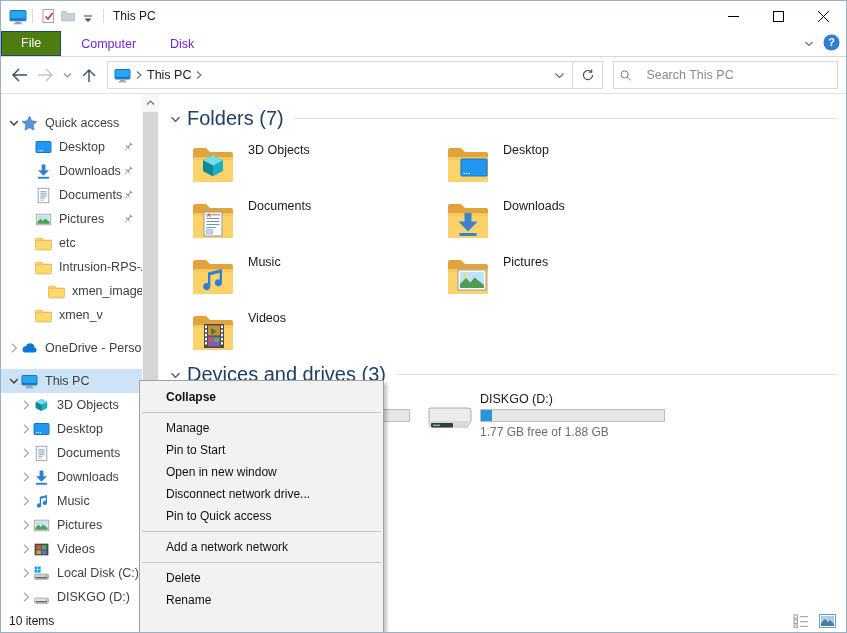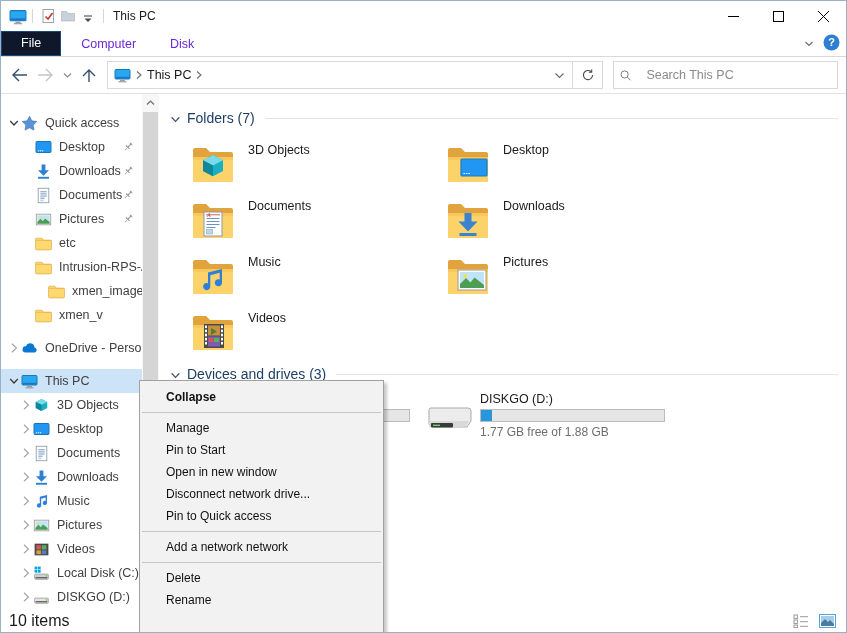--- a/index.html
+++ b/index.html
@@ -13,21 +13,21 @@
   .qat-sep { width:1px; height:14px; background:#d9d9d9; margin:0 5px; }
   .qat-btn { width:20px; height:20px; display:flex; align-items:center; justify-content:center; }
   .win-title { font-size:12px; color:#1a1a1a; margin-left:4px; }
   .tb-spacer { flex:1; }
   .win-ctrl { width:45px; height:30px; display:flex; align-items:center; justify-content:center; }
   .win-ctrl svg { display:block; }
 
   
   .ribbon-row { height:26px; display:flex; align-items:flex-end; border-bottom:1px solid #d8d8d8; position:relative; }
   .tab { font-size:12.5px; padding:5px 14px 5px; color:#6d28d9; }
-  .tab.file { background:#0f172a; border:1px solid #15487c; color:#fff; padding:4px 19px 5px; margin-left:0; }
+  .tab.file { background:#4d7c0f; border:1px solid #15487c; color:#fff; padding:4px 19px 5px; margin-left:0; }
   .tab.plain { margin-left:6px; }
   .ribbon-right { position:absolute; right:6px; top:3px; display:flex; align-items:center; gap:8px; }
 
   
   .navbar { height:37px; display:flex; align-items:center; padding:0 8px 0 6px; border-bottom:1px solid #e2e2e2; gap:2px; }
   .nav-btn { width:24px; height:26px; display:flex; align-items:center; justify-content:center; }
   .nav-btn.small { width:16px; }
   .addressbar { height:28px; border:1px solid #d9d9d9; flex:0 0 auto; width:496px; display:flex; align-items:center; margin-left:4px; }
   .addr-crumbs { display:flex; align-items:center; gap:4px; padding:0 6px; flex:1; font-size:12.5px; color:#1a1a1a; }
   .addr-chevbtn { width:26px; height:100%; display:flex; align-items:center; justify-content:center; }
@@ -52,21 +52,21 @@
 
   
   .side-scroll { width:17px; flex:0 0 17px; background:#f7f7f7; position:relative; }
   .side-scroll .arrow { height:17px; display:flex; align-items:center; justify-content:center; color:#6d6d6d; }
   .side-scroll .thumb { position:absolute; left:1px; right:1px; top:18px; bottom:8px; background:#d5d5d5; }
 
   
   .main { flex:1; padding:13px 4px 0 10px; overflow:hidden; }
   .group-header { display:flex; align-items:center; height:22px; }
   .group-header .gh-chev { width:13px; height:13px; margin-right:5px; }
-  .group-header .gh-label { font-size:14px; color:#1d3f66; }
+  .group-header .gh-label { font-size:20px; color:#1d3f66; }
   .group-header .gh-rule { flex:1; height:1px; background:#e3e3e3; margin-left:10px; margin-right:4px; }
   .tile-grid { display:grid; grid-template-columns:255px 255px; margin-top:6px; margin-bottom:4px; }
   .folder-tile { height:56px; display:flex; align-items:flex-start; }
   .folder-tile .big-icon { width:48px; height:50px; margin-left:20px; margin-top:2px; }
   .folder-tile .tile-label { font-size:12.5px; color:#1a1a1a; margin-left:11px; margin-top:8px; }
   .drive-tile { height:52px; display:flex; align-items:flex-start; }
   .drive-tile .big-icon { width:52px; height:42px; margin-top:5px; }
   .drive-info { margin-left:4px; margin-top:1px; }
   .drive-info .tile-label { font-size:12.5px; color:#1a1a1a; }
   .cap-bar { width:185px; height:13px; border:1px solid #bcbcbc; background:#e6e6e6; margin-top:3px; }
@@ -75,21 +75,21 @@
   .big-icon svg { display:block; width:100%; height:100%; }
 
   
   .context-menu { position:absolute; left:138px; top:379px; width:245px; height:260px; background:#f2f2f2; border:1px solid #a1a1a1; box-shadow:3px 3px 3px rgba(0,0,0,.22); z-index:10; padding-top:5px; }
   .menu-item { height:22px; line-height:22px; padding-left:26px; font-size:12px; color:#111; }
   .menu-item.bold { font-weight:bold; }
   .menu-sep { height:1px; background:#c6c6c6; margin:4px 2px; }
 
   
   .statusbar { position:absolute; left:0; right:0; bottom:0; height:23px; display:flex; align-items:center; padding:0 8px; z-index:1; }
-  .status-count { font-size:16px; color:#1a1a1a; }
+  .status-count { font-size:12px; color:#1a1a1a; }
   .status-spacer { flex:1; }
   .view-btn { width:22px; height:18px; display:flex; align-items:center; justify-content:center; margin-left:4px; }
 </style>
 </head>
 <body>
 
 <div class="window">
 
   <div class="titlebar">
     <span class="app-icon" id="tb-appicon"><svg viewBox="0 0 17 17">

